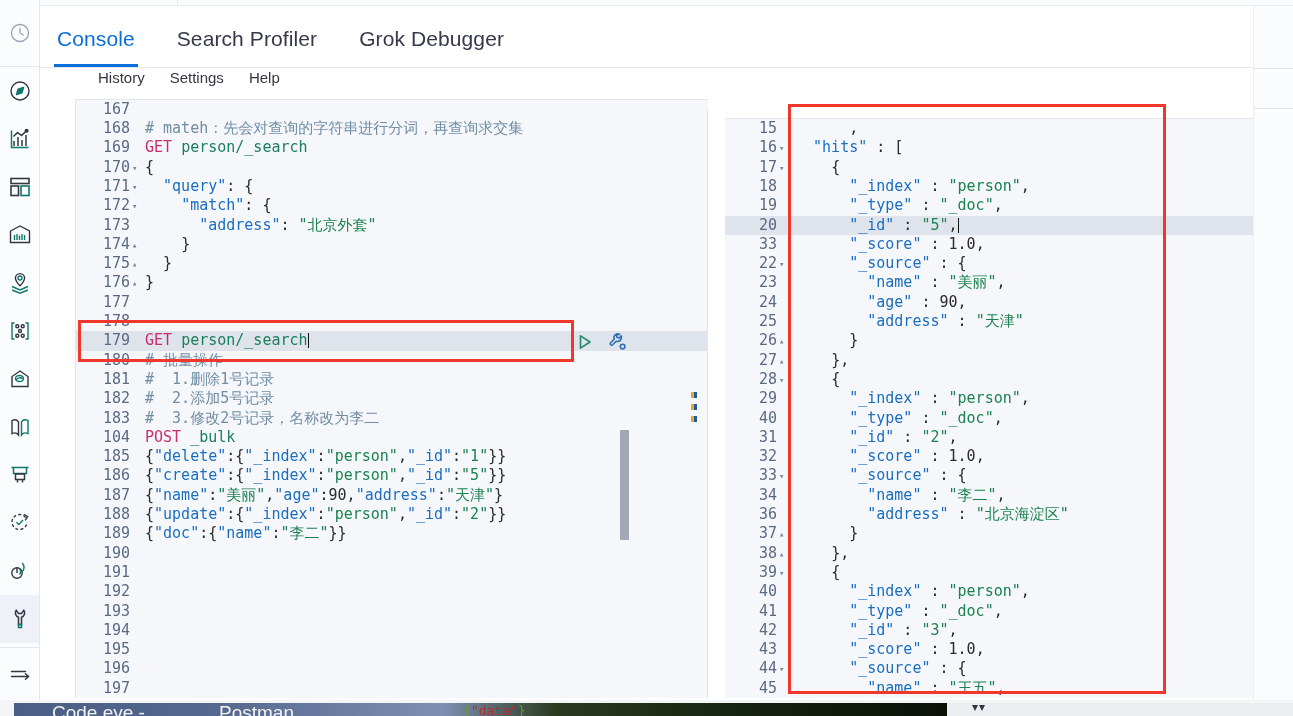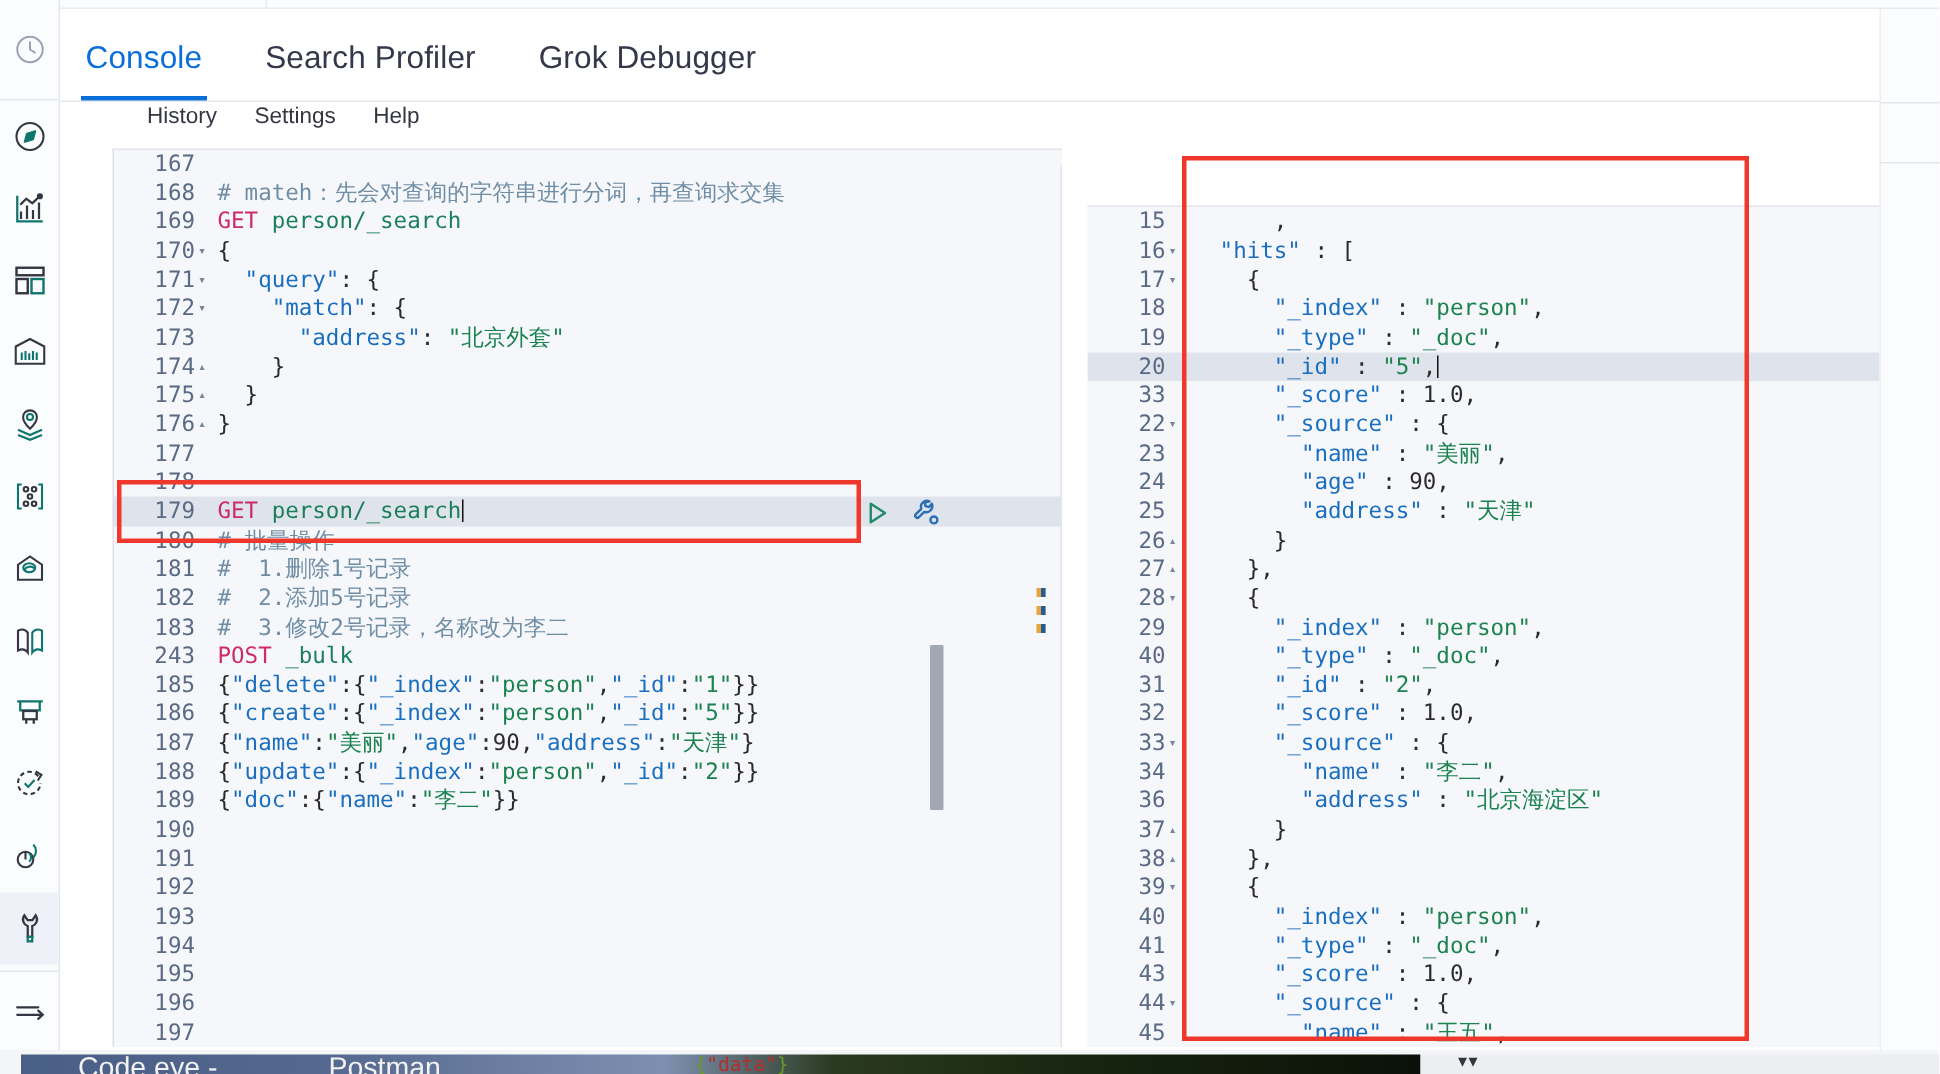--- a/index.html
+++ b/index.html
@@ -422,21 +422,21 @@
           <div class="row"><div class="ln">174<span class="fold">▴</span></div><div class="code"><span class="k-plain">    </span><span class="k-punct">}</span></div></div>
           <div class="row"><div class="ln">175<span class="fold">▴</span></div><div class="code"><span class="k-plain">  </span><span class="k-punct">}</span></div></div>
           <div class="row"><div class="ln">176<span class="fold">▴</span></div><div class="code"><span class="k-punct">}</span></div></div>
           <div class="row"><div class="ln">177</div><div class="code"></div></div>
           <div class="row"><div class="ln">178</div><div class="code"></div></div>
           <div class="row hl"><div class="ln">179</div><div class="code"><span class="k-method">GET</span><span class="k-plain"> </span><span class="k-url">person/_search</span><span class="caret"></span></div></div>
           <div class="row"><div class="ln">180</div><div class="code"><span class="k-comment"># 批量操作</span></div></div>
           <div class="row"><div class="ln">181</div><div class="code"><span class="k-comment">#  1.删除1号记录</span></div></div>
           <div class="row"><div class="ln">182</div><div class="code"><span class="k-comment">#  2.添加5号记录</span></div></div>
           <div class="row"><div class="ln">183</div><div class="code"><span class="k-comment">#  3.修改2号记录，名称改为李二</span></div></div>
-          <div class="row"><div class="ln">243</div><div class="code"><span class="k-method">POST</span><span class="k-plain"> </span><span class="k-url">_bulk</span></div></div>
+          <div class="row"><div class="ln">104</div><div class="code"><span class="k-method">POST</span><span class="k-plain"> </span><span class="k-url">_bulk</span></div></div>
           <div class="row"><div class="ln">185</div><div class="code"><span class="k-punct">{</span><span class="k-key">"delete"</span><span class="k-punct">:{</span><span class="k-key">"_index"</span><span class="k-punct">:</span><span class="k-str">"person"</span><span class="k-punct">,</span><span class="k-key">"_id"</span><span class="k-punct">:</span><span class="k-str">"1"</span><span class="k-punct">}}</span></div></div>
           <div class="row"><div class="ln">186</div><div class="code"><span class="k-punct">{</span><span class="k-key">"create"</span><span class="k-punct">:{</span><span class="k-key">"_index"</span><span class="k-punct">:</span><span class="k-str">"person"</span><span class="k-punct">,</span><span class="k-key">"_id"</span><span class="k-punct">:</span><span class="k-str">"5"</span><span class="k-punct">}}</span></div></div>
           <div class="row"><div class="ln">187</div><div class="code"><span class="k-punct">{</span><span class="k-key">"name"</span><span class="k-punct">:</span><span class="k-str">"美丽"</span><span class="k-punct">,</span><span class="k-key">"age"</span><span class="k-punct">:</span><span class="k-num">90</span><span class="k-punct">,</span><span class="k-key">"address"</span><span class="k-punct">:</span><span class="k-str">"天津"</span><span class="k-punct">}</span></div></div>
           <div class="row"><div class="ln">188</div><div class="code"><span class="k-punct">{</span><span class="k-key">"update"</span><span class="k-punct">:{</span><span class="k-key">"_index"</span><span class="k-punct">:</span><span class="k-str">"person"</span><span class="k-punct">,</span><span class="k-key">"_id"</span><span class="k-punct">:</span><span class="k-str">"2"</span><span class="k-punct">}}</span></div></div>
           <div class="row"><div class="ln">189</div><div class="code"><span class="k-punct">{</span><span class="k-key">"doc"</span><span class="k-punct">:{</span><span class="k-key">"name"</span><span class="k-punct">:</span><span class="k-str">"李二"</span><span class="k-punct">}}</span></div></div>
           <div class="row"><div class="ln">190</div><div class="code"></div></div>
           <div class="row"><div class="ln">191</div><div class="code"></div></div>
           <div class="row"><div class="ln">192</div><div class="code"></div></div>
           <div class="row"><div class="ln">193</div><div class="code"></div></div>
           <div class="row"><div class="ln">194</div><div class="code"></div></div>
@@ -466,20 +466,21 @@
           <div class="row"><div class="ln">31</div><div class="code"><span class="k-plain">      </span><span class="k-key">"_id"</span><span class="k-punct"> : </span><span class="k-str">"2"</span><span class="k-punct">,</span></div></div>
           <div class="row"><div class="ln">32</div><div class="code"><span class="k-plain">      </span><span class="k-key">"_score"</span><span class="k-punct"> : </span><span class="k-num">1.0</span><span class="k-punct">,</span></div></div>
           <div class="row"><div class="ln">33<span class="fold">▾</span></div><div class="code"><span class="k-plain">      </span><span class="k-key">"_source"</span><span class="k-punct"> : {</span></div></div>
           <div class="row"><div class="ln">34</div><div class="code"><span class="k-plain">        </span><span class="k-key">"name"</span><span class="k-punct"> : </span><span class="k-str">"李二"</span><span class="k-punct">,</span></div></div>
           <div class="row"><div class="ln">36</div><div class="code"><span class="k-plain">        </span><span class="k-key">"address"</span><span class="k-punct"> : </span><span class="k-str">"北京海淀区"</span></div></div>
           <div class="row"><div class="ln">37<span class="fold">▴</span></div><div class="code"><span class="k-plain">      </span><span class="k-punct">}</span></div></div>
           <div class="row"><div class="ln">38<span class="fold">▴</span></div><div class="code"><span class="k-plain">    </span><span class="k-punct">},</span></div></div>
           <div class="row"><div class="ln">39<span class="fold">▾</span></div><div class="code"><span class="k-plain">    </span><span class="k-punct">{</span></div></div>
           <div class="row"><div class="ln">40</div><div class="code"><span class="k-plain">      </span><span class="k-key">"_index"</span><span class="k-punct"> : </span><span class="k-str">"person"</span><span class="k-punct">,</span></div></div>
           <div class="row"><div class="ln">41</div><div class="code"><span class="k-plain">      </span><span class="k-key">"_type"</span><span class="k-punct"> : </span><span class="k-str">"_doc"</span><span class="k-punct">,</span></div></div>
+          <div class="row"><div class="ln">42</div><div class="code"><span class="k-plain">      </span><span class="k-key">"_id"</span><span class="k-punct"> : </span><span class="k-str">"3"</span><span class="k-punct">,</span></div></div>
           <div class="row"><div class="ln">43</div><div class="code"><span class="k-plain">      </span><span class="k-key">"_score"</span><span class="k-punct"> : </span><span class="k-num">1.0</span><span class="k-punct">,</span></div></div>
           <div class="row"><div class="ln">44<span class="fold">▾</span></div><div class="code"><span class="k-plain">      </span><span class="k-key">"_source"</span><span class="k-punct"> : {</span></div></div>
           <div class="row"><div class="ln">45</div><div class="code"><span class="k-plain">        </span><span class="k-key">"name"</span><span class="k-punct"> : </span><span class="k-str">"王五"</span><span class="k-punct">,</span></div></div>
         </div>
     </div>
   </div>
 
   <div class="pane-divider"></div>
 
   <div class="vscroll"></div>

